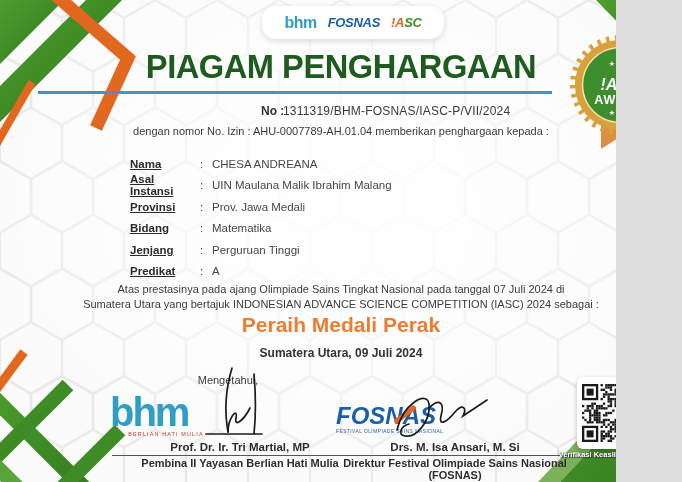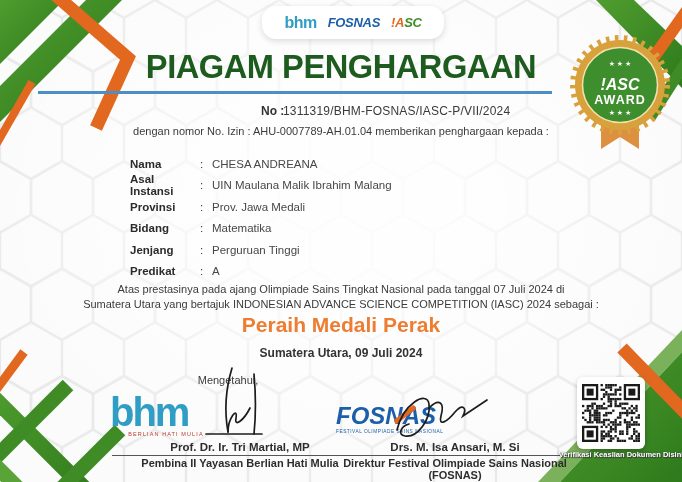--- a/index.html
+++ b/index.html
@@ -1,16 +1,16 @@
 <!DOCTYPE html>
 <html><head>
 <meta charset="utf-8">
 <style>
   html,body{margin:0;padding:0;background:#ddd;}
-  .stage{position:relative;width:682px;height:482px;overflow:hidden;
+  .stage{position:relative;width:616px;height:482px;overflow:hidden;
          background:#fbfbfb;font-family:"Liberation Sans",sans-serif;}
   .abs{position:absolute;}
   .ctr{text-align:center;}
   svg{display:block;}
 
   
   #hexbg{left:0;top:0;z-index:0;}
   .bg-fade{left:0;top:0;width:682px;height:482px;z-index:0;
     background:radial-gradient(ellipse at 50% 42%, rgba(255,255,255,.85) 20%, rgba(255,255,255,0) 75%);}
   #decor{left:0;top:0;z-index:1;pointer-events:none;}
@@ -36,21 +36,21 @@
   .no-label{left:215px;top:104px;font-size:12px;font-weight:700;color:#333;z-index:2;padding-left:46px;}
   .no-value{left:283px;top:104px;font-size:12px;color:#3a3a3a;letter-spacing:.2px;z-index:2;}
 
   .para{z-index:2;color:#3b3b3b;font-size:11px;line-height:14.5px;}
   #intro{left:50px;top:124px;width:582px;}
   #achv{left:40px;top:282px;width:602px;}
 
   
   .fields{left:130px;top:153px;z-index:2;}
   .field-row{height:21.5px;display:flex;align-items:center;font-size:11.5px;}
-  .flabel{width:70px;font-weight:700;color:#2b2b2b;}
+  .flabel{width:70px;font-weight:700;color:#2b2b2b;text-decoration:underline;}
   .fcolon{width:12px;color:#3b3b3b;}
   .fvalue{color:#474747;}
 
   .award{left:0;top:313px;width:682px;color:#ed7d31;font-size:21px;font-weight:600;z-index:2;}
   .dateline{left:0;top:346px;width:682px;color:#333;font-size:12px;font-weight:700;z-index:2;}
   .preamble{left:128px;top:374px;width:200px;color:#3b3b3b;font-size:11px;z-index:2;}
 
   
   .bhm-logo{left:110px;top:393px;width:122px;z-index:2;}
   .bhm-logo .main{color:#2f9dc4;font-weight:700;font-size:40px;line-height:38px;letter-spacing:-2px;}

